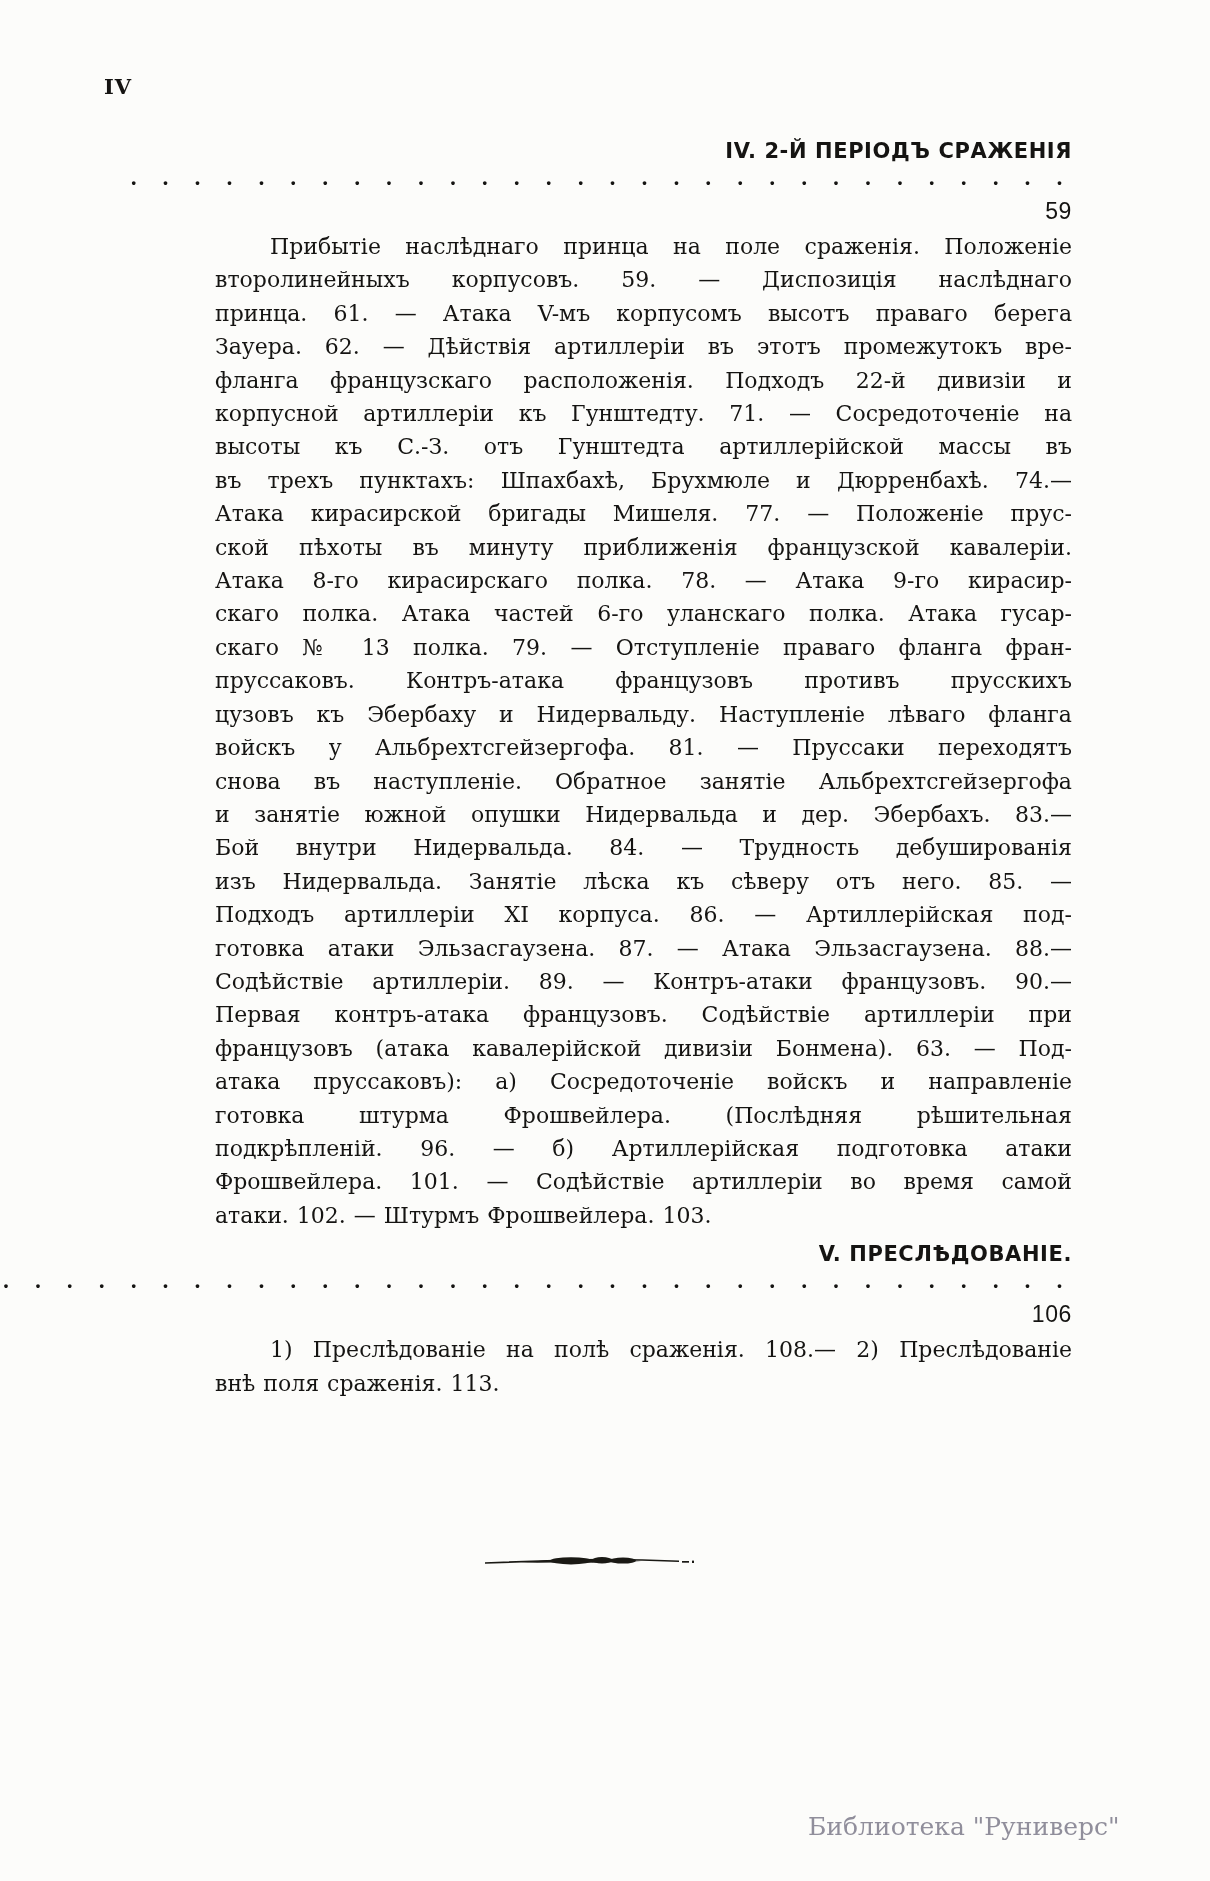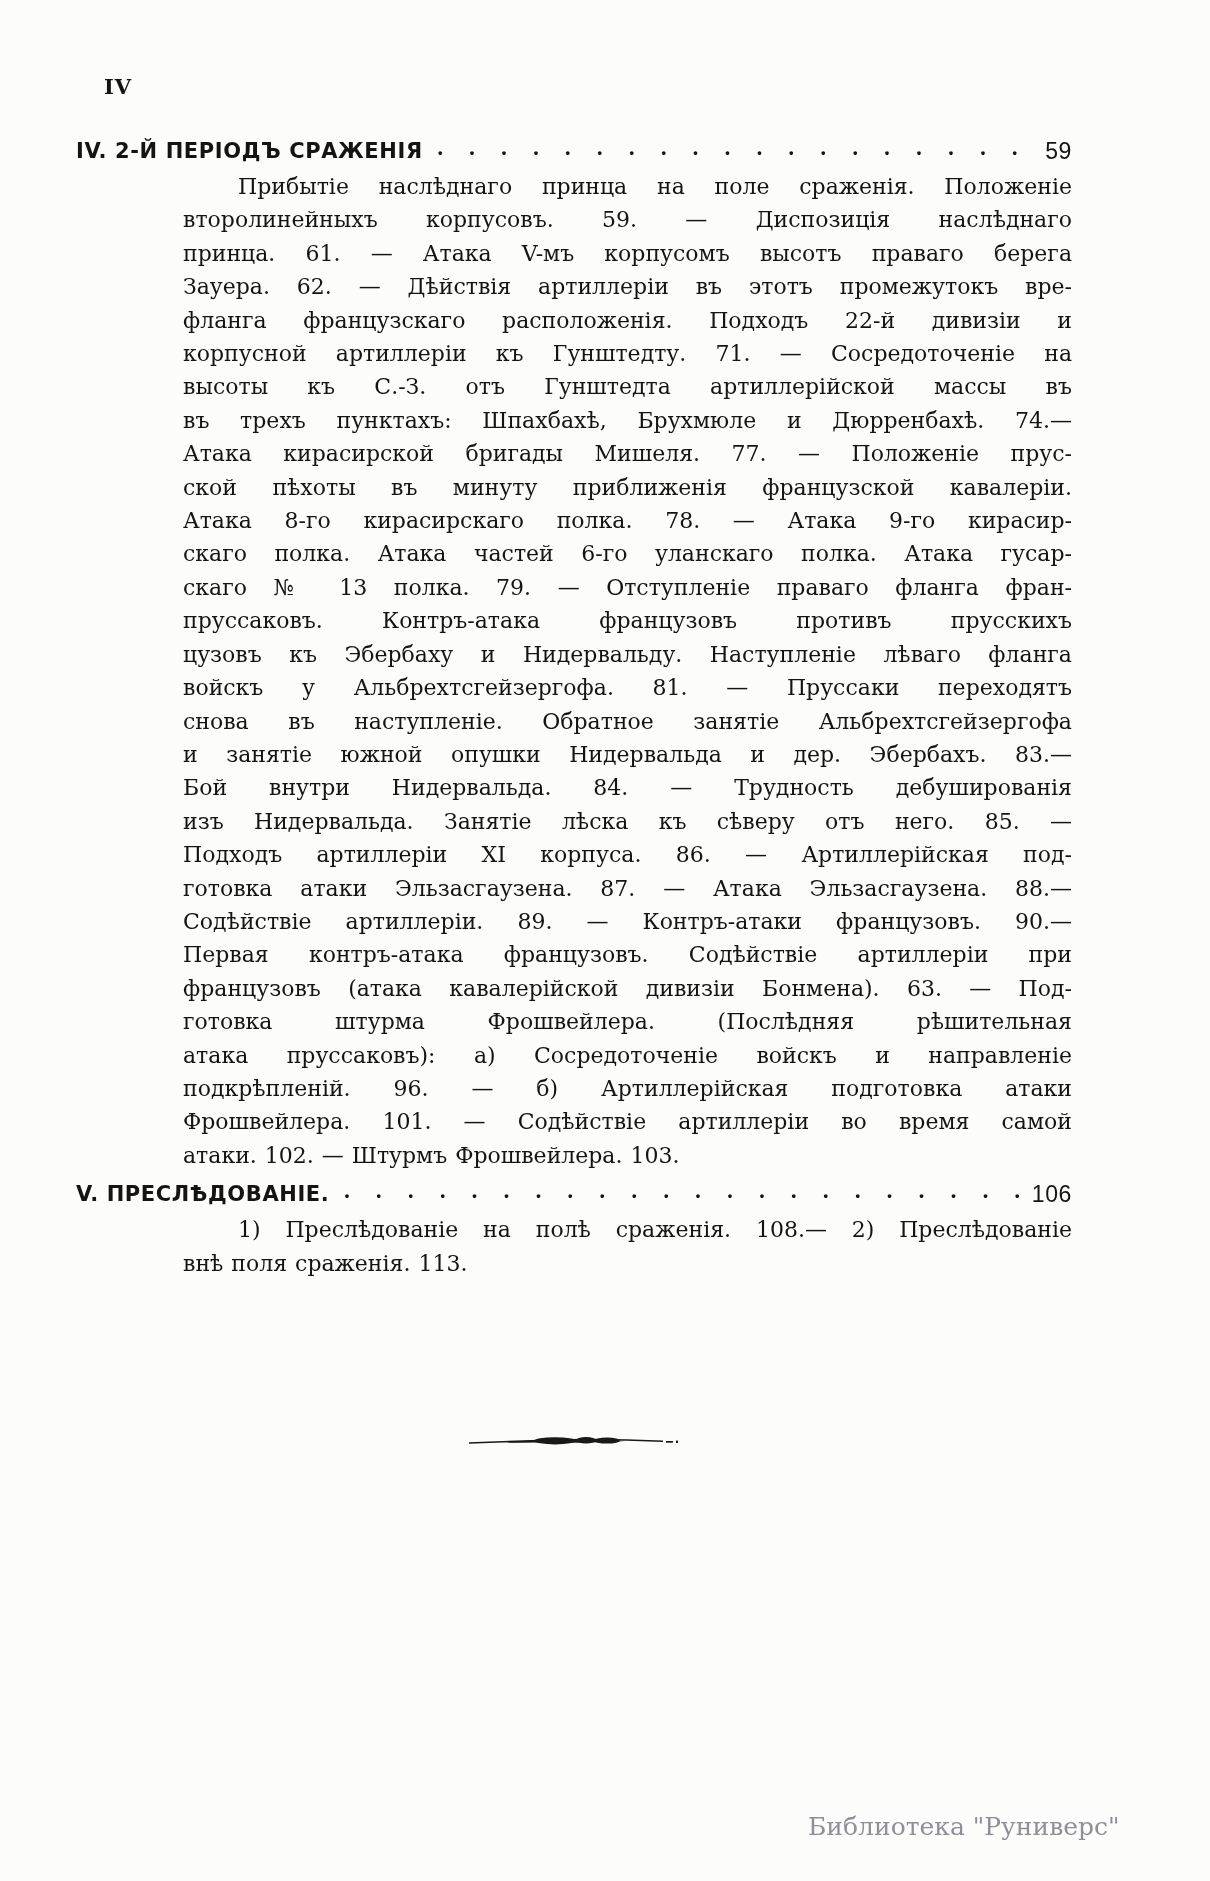--- a/index.html
+++ b/index.html
@@ -10,21 +10,21 @@
   .page {
     position: relative;
     width: 1210px;
     height: 1881px;
     margin: 0 auto;
     background: #fcfcfa;
     color: #151412;
     font-family: "DejaVu Serif", serif;
     overflow: hidden;
     box-sizing: border-box;
-    padding: 0 138px 0 76px;
+    padding: 0 138px 0 108px;
   }
   .corner-folio {
     position: absolute;
     top: 74px;
     left: 104px;
     font-family: "DejaVu Serif", serif;
     font-size: 21px;
     font-weight: bold;
     letter-spacing: 1px;
   }
@@ -33,20 +33,21 @@
   }
   .toc-heading {
     display: flex;
     align-items: flex-end;
     font-family: "DejaVu Sans", sans-serif;
     font-weight: bold;
     font-size: 21px;
     letter-spacing: 0.6px;
     white-space: nowrap;
     line-height: 30px;
+    flex-direction: column;
   }
   .toc-heading .h-label { flex: 0 0 auto; }
   .toc-heading .leaders {
     flex: 1 1 auto;
     overflow: hidden;
     white-space: nowrap;
     font-family: "DejaVu Serif", serif;
     font-weight: bold;
     font-size: 20px;
     letter-spacing: 9px;
@@ -123,22 +124,22 @@
         <div class="line">войскъ у Альбрехтсгейзергофа. 81. — Пруссаки переходятъ</div>
         <div class="line">снова въ наступленіе. Обратное занятіе Альбрехтсгейзергофа</div>
         <div class="line">и занятіе южной опушки Нидервальда и дер. Эбербахъ. 83.—</div>
         <div class="line">Бой внутри Нидервальда. 84. — Трудность дебушированія</div>
         <div class="line">изъ Нидервальда. Занятіе лѣска къ сѣверу отъ него. 85. —</div>
         <div class="line">Подходъ артиллеріи XI корпуса. 86. — Артиллерійская под-</div>
         <div class="line">готовка атаки Эльзасгаузена. 87. — Атака Эльзасгаузена. 88.—</div>
         <div class="line">Содѣйствіе артиллеріи. 89. — Контръ-атаки французовъ. 90.—</div>
         <div class="line">Первая контръ-атака французовъ. Содѣйствіе артиллеріи при</div>
         <div class="line">французовъ (атака кавалерійской дивизіи Бонмена). 63. — Под-</div>
+        <div class="line">атака пруссаковъ): а) Сосредоточеніе войскъ и направленіе</div>
         <div class="line">готовка штурма Фрошвейлера. (Послѣдняя рѣшительная</div>
-        <div class="line">атака пруссаковъ): а) Сосредоточеніе войскъ и направленіе</div>
         <div class="line">подкрѣпленій. 96. — б) Артиллерійская подготовка атаки</div>
         <div class="line">Фрошвейлера. 101. — Содѣйствіе артиллеріи во время самой</div>
         <div class="line">атаки. 102. — Штурмъ Фрошвейлера. 103.</div>
       </div>
 
     <div class="toc-heading section-gap">
       <span class="h-label">V. ПРЕСЛѢДОВАНІЕ.</span>
       <span class="leaders">. . . . . . . . . . . . . . . . . . . . . . . . . . . . . . . . . .</span>
       <span class="h-page">106</span>
     </div>

